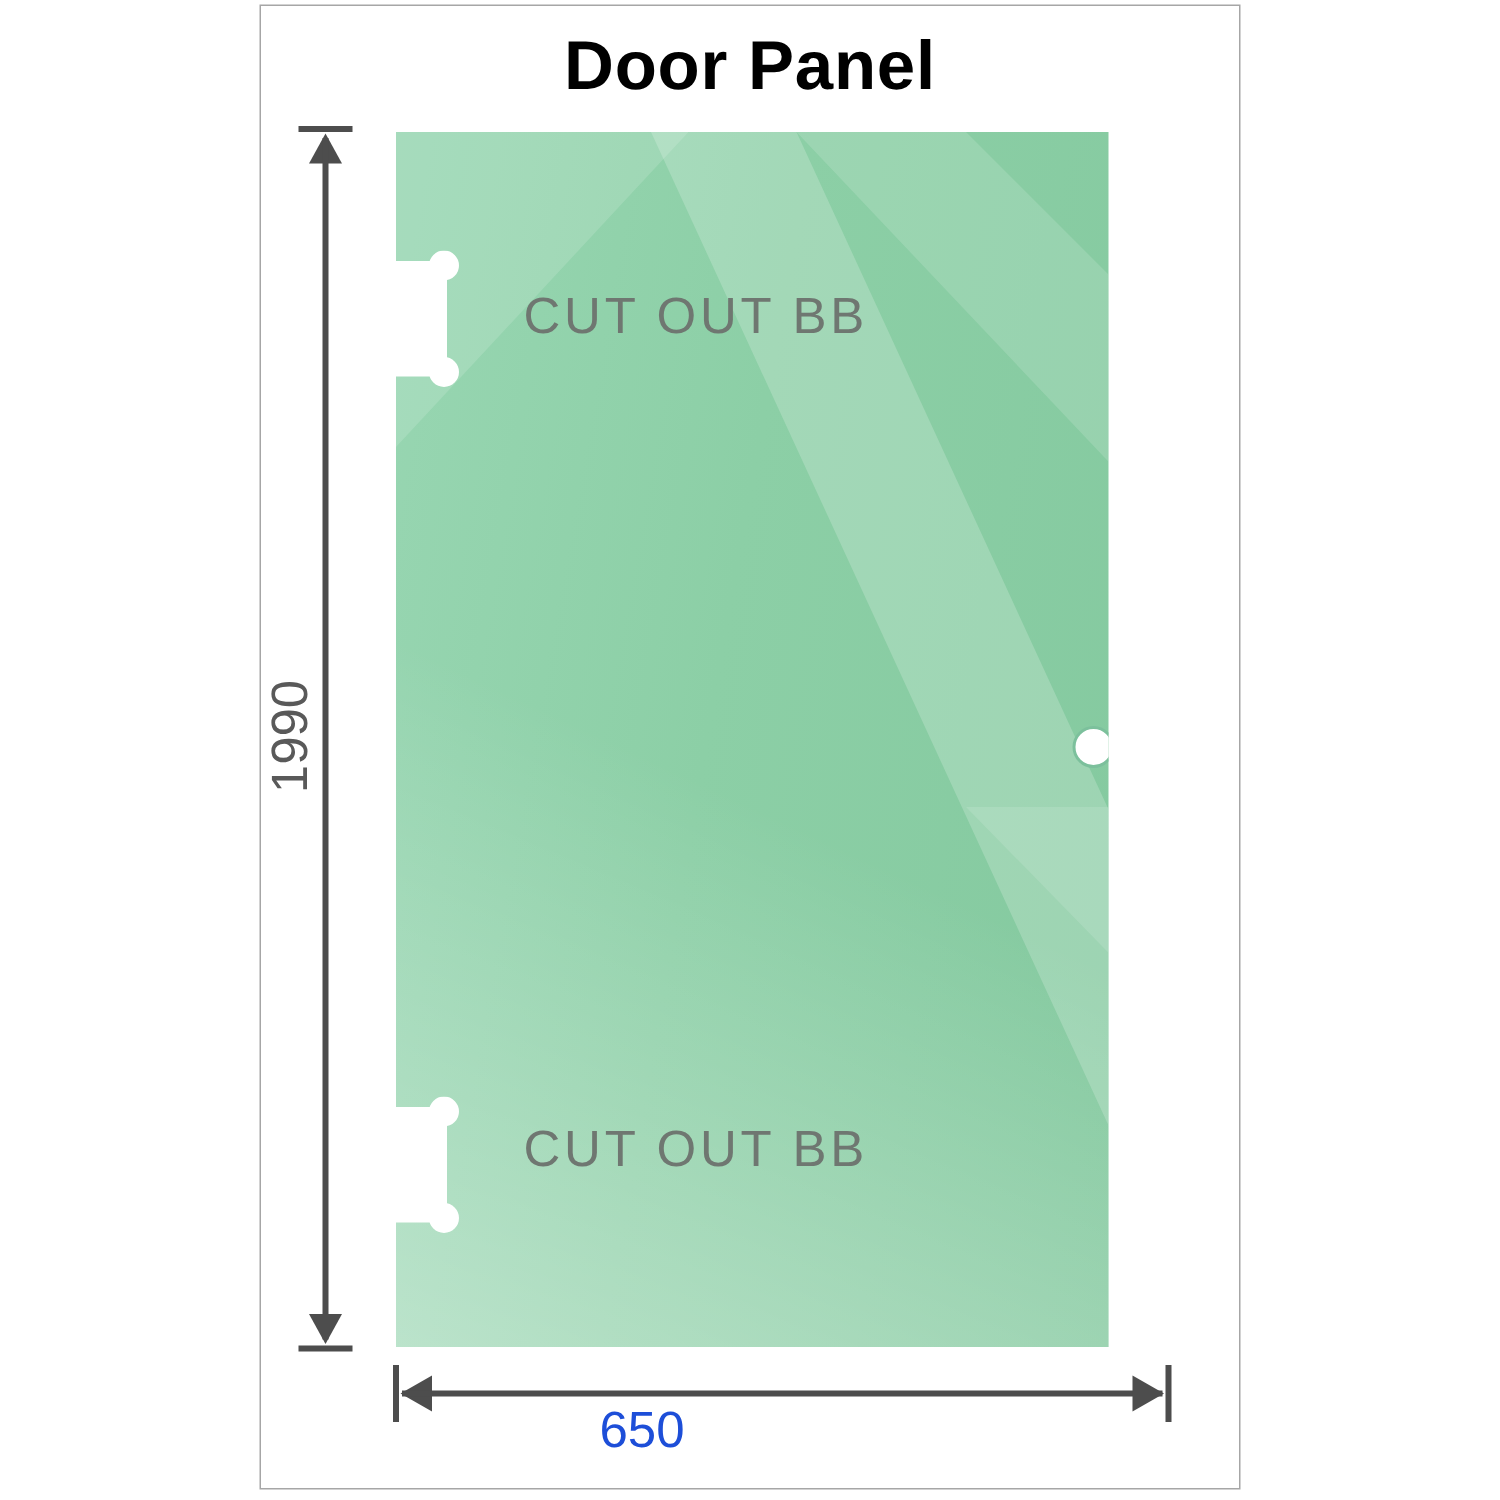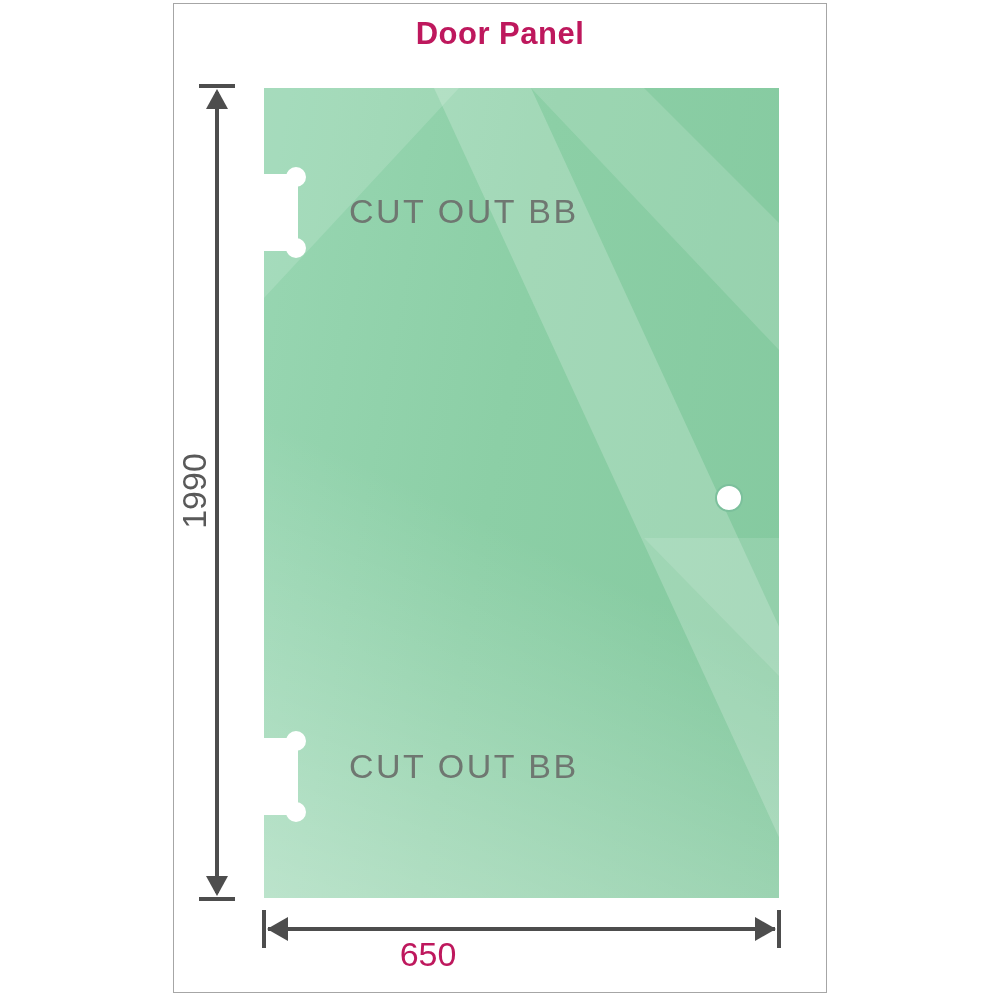--- a/index.html
+++ b/index.html
@@ -3,26 +3,26 @@
 <meta charset="utf-8">
 <style>
   * { margin:0; padding:0; box-sizing:border-box; }
   html,body { width:1000px; height:1000px; background:#ffffff; font-family:"Liberation Sans", sans-serif; }
   .page {
     position:absolute; left:173px; top:3px; width:654px; height:990px;
     border:1px solid #a6a6a6; background:#ffffff;
   }
   .title {
     position:absolute; top:12px; left:0; width:100%;
-    text-align:center; font-size:31px; font-weight:bold; color:#be185d;
+    text-align:center; font-size:46px; font-weight:bold; color:#000000;
     letter-spacing:0.5px;
   }
   
   .glass {
-    position:absolute; left:90px; top:84px; width:515px; height:810px;
+    position:absolute; left:90px; top:84px; width:475px; height:810px;
     background:linear-gradient(100deg, #98d6b2 0%, #8ccfa6 45%, #84c99f 100%);
     overflow:hidden;
   }
   .reflect { position:absolute; inset:0; pointer-events:none; }
   .reflect-soft {
     background:linear-gradient(25deg, rgba(255,255,255,0.38) 0%, rgba(255,255,255,0.0) 46%);
   }
   .band1 {
     background:rgba(255,255,255,0.20);
     clip-path:polygon(170px 0, 267px 0, 640px 810px, 543px 810px);
@@ -87,21 +87,21 @@
     border-top:12px solid transparent; border-bottom:12px solid transparent;
     border-right:21px solid #4d4d4d;
   }
   .arrow-right {
     position:absolute; right:5px; top:7px; width:0; height:0;
     border-top:12px solid transparent; border-bottom:12px solid transparent;
     border-left:21px solid #4d4d4d;
   }
   .hdim-label {
     position:absolute; left:254px; top:950px; transform:translate(-50%,-50%);
-    font-size:34px; color:#be185d;
+    font-size:34px; color:#1d4ed8;
   }
 </style>
 </head>
 <body>
 
 <div class="page">
 
   <div class="title">Door Panel</div>
 
   <div class="vdim">

